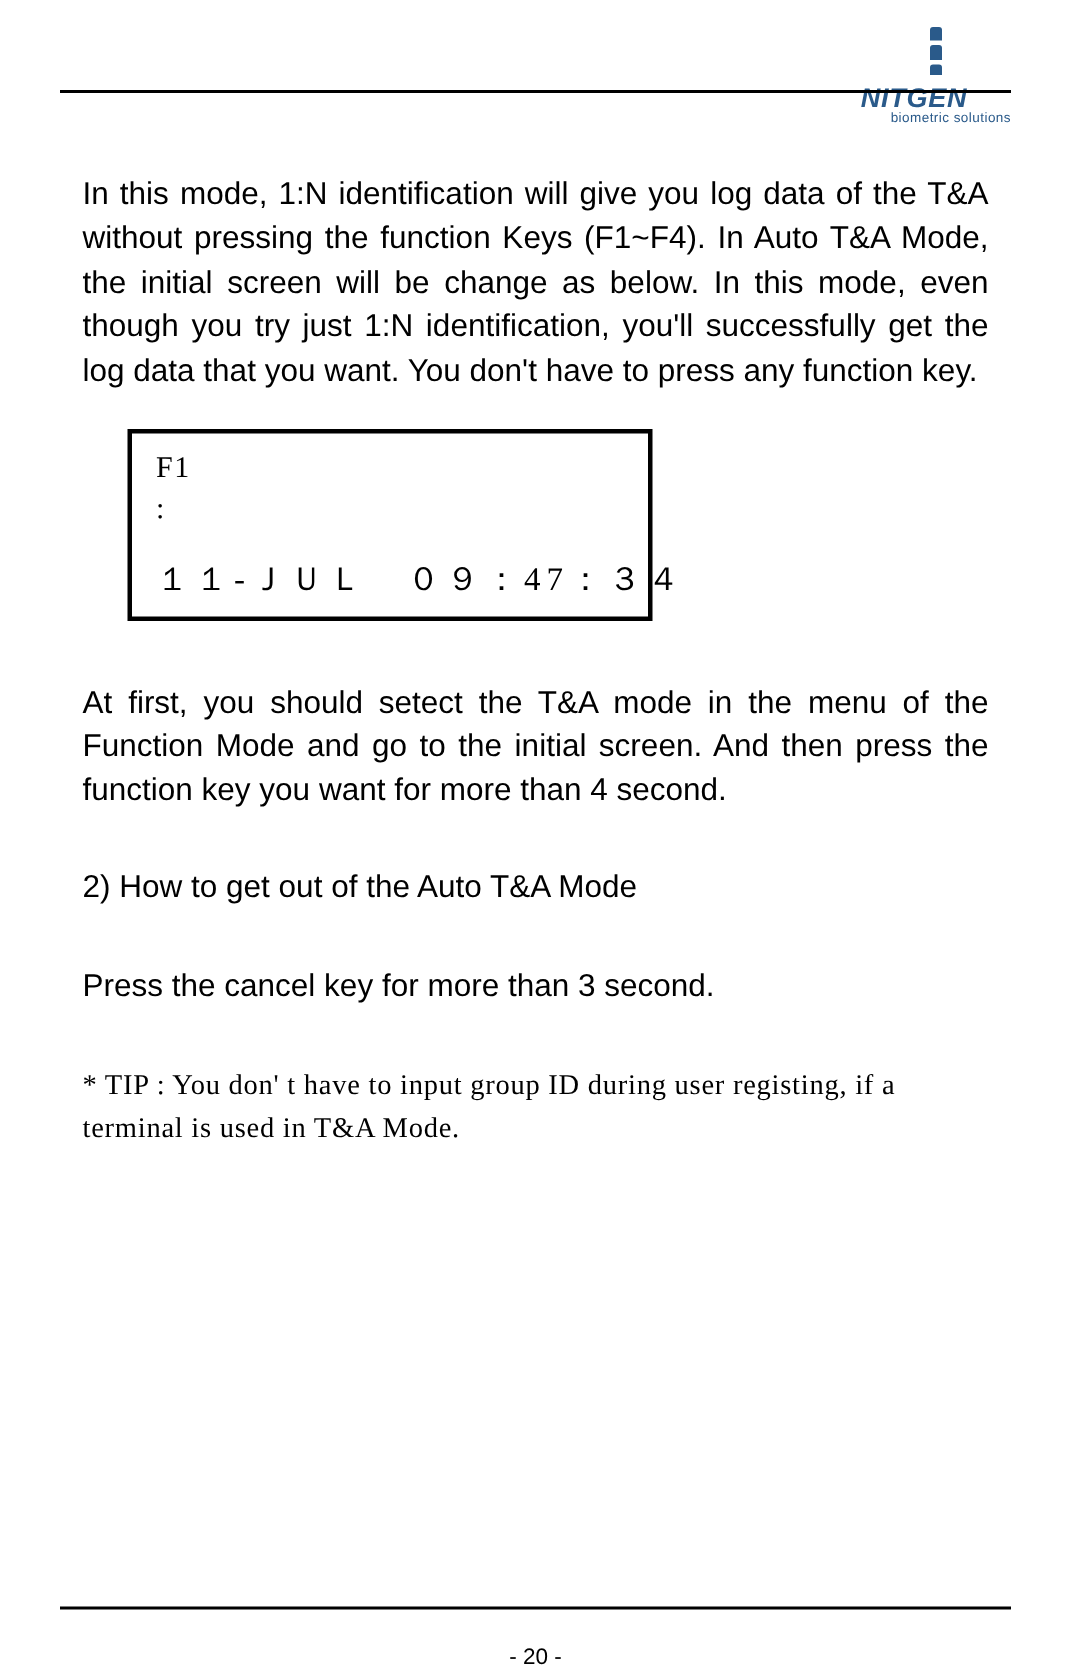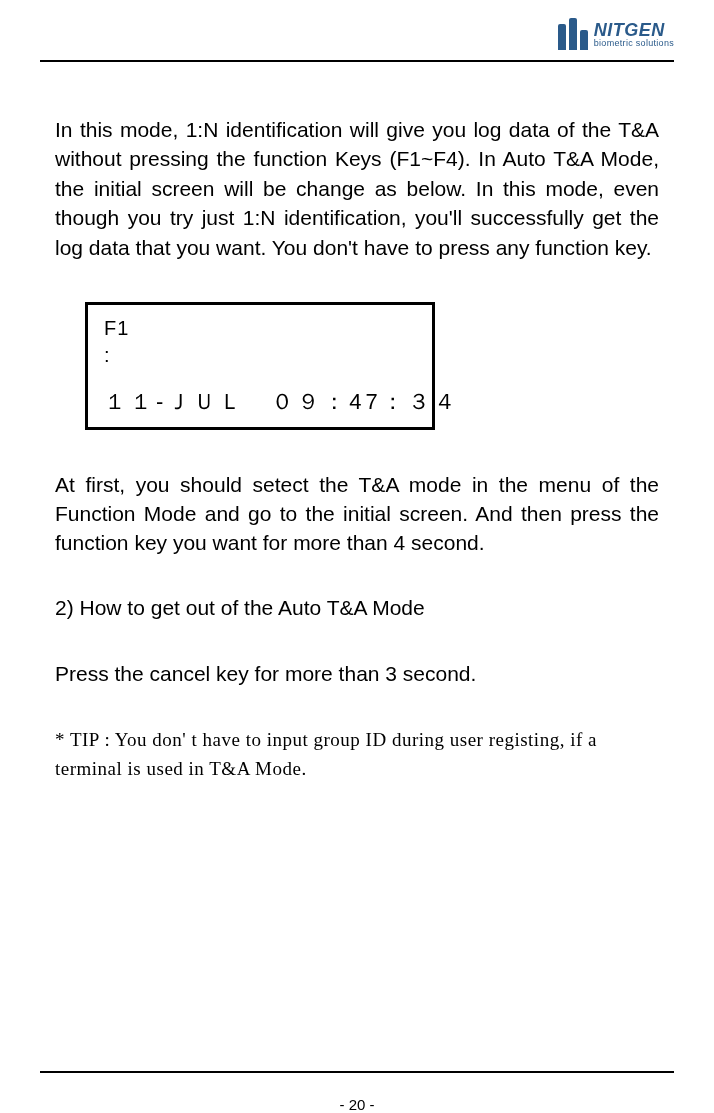--- a/index.html
+++ b/index.html
@@ -1,18 +1,19 @@
 <!DOCTYPE html>
 <html><head>
   <meta charset="utf-8">
   <style>
     * {
       margin: 0;
       padding: 0;
       box-sizing: border-box;
+      flex-direction: column;
     }
     body {
       width: 714px;
       height: 1113px;
       background: #ffffff;
       font-family: Arial, sans-serif;
       position: relative;
     }
     .header {
       position: absolute;
@@ -45,48 +46,49 @@
       font-size: 18px;
       font-weight: bold;
       font-style: italic;
       color: #2a5a8a;
       letter-spacing: 0.5px;
     }
     .logo-sub {
       font-size: 9px;
       color: #2a5a8a;
       letter-spacing: 0.3px;
+      margin-left: 20px;
     }
     .top-rule {
       position: absolute;
       top: 60px;
       left: 40px;
       right: 40px;
       border-top: 2px solid #000;
     }
     .content {
       position: absolute;
       top: 115px;
       left: 55px;
       right: 55px;
     }
     .intro-para {
       font-size: 21px;
       line-height: 1.4;
       color: #000;
       text-align: justify;
-      margin-bottom: 40px;
+      margin-bottom: 24px;
     }
     .lcd-box {
       border: 3px solid #000;
       width: 350px;
       padding: 10px 12px 10px 16px;
       margin-left: 30px;
       margin-bottom: 40px;
-      font-family: Liberation Sans, sans-serif;
+      font-family: Liberation Serif, serif;
       font-size: 20px;
       line-height: 1.35;
       letter-spacing: 1px;
     }
     .lcd-line {
       white-space: pre;
     }
     .lcd-datetime {
       font-size: 22px;
       letter-spacing: 4px;

